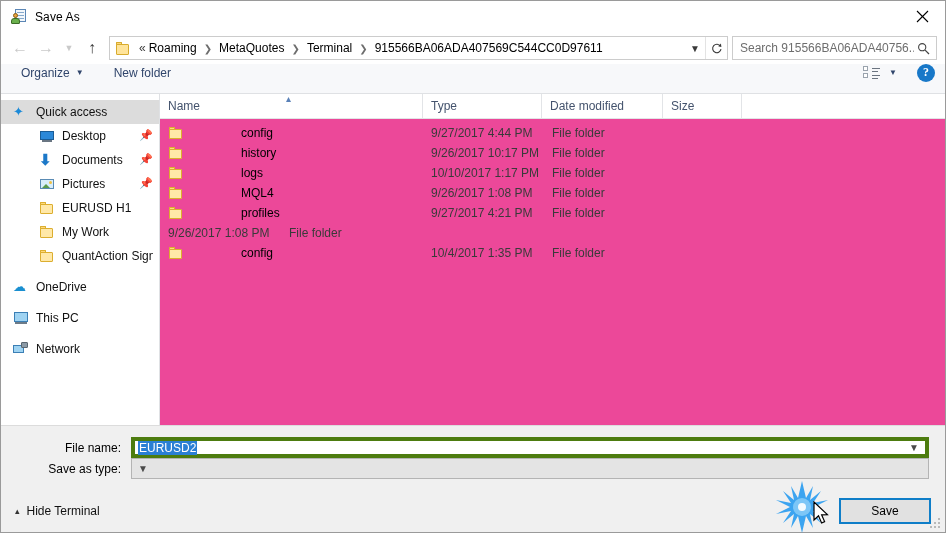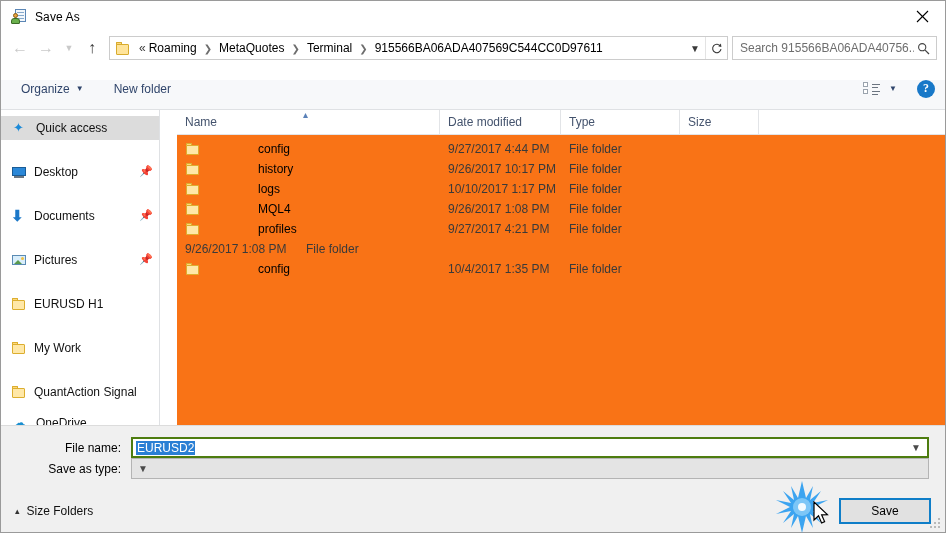--- a/index.html
+++ b/index.html
@@ -149,21 +149,20 @@
   }
   .search-icon { flex: none; width: 18px; display:flex; align-items:center; justify-content:center; color:#444; }
 
   
   .toolbar {
     height: 30px; min-height: 30px;
     background: #f7f8fa;
     border-bottom: 1px solid #dfe1e4;
     display: flex; align-items: center;
     padding: 0 10px 12px 14px;
-    margin-top: 16px;
   }
   .tb-item {
     font-size: 12px; color: #30456b;
     padding: 3px 6px;
     display: flex; align-items: center; gap: 6px;
   }
   .tb-caret { font-size: 8px; color: #30456b; }
   .tb-spacer { flex: 1 1 auto; }
   .view-icon { width: 18px; height: 14px; position: relative; margin-right: 2px; }
   .view-icon .cell {
@@ -197,21 +196,21 @@
     background: #fff;
   }
   .side-item {
     height: 24px;
     display: flex; align-items: center;
     padding-left: 12px; padding-right: 6px;
     white-space: nowrap; font-size: 12px; color: #111;
     position: relative;
   }
   .side-item.selected { background: #dcdcdc; }
-  .side-item.indent  { padding-left: 10px; margin-top: 20px; }
+  .side-item.indent  { padding-left: 38px; }
   .side-item.group   { margin-top: 7px; }
   .side-ico { width: 16px; height: 16px; flex: none; margin-right: 7px; position: relative; }
   .side-label { overflow: hidden; text-overflow: clip; }
   .pin {
     position: absolute; right: 9px; top: 5px;
     width: 11px; height: 13px;
     color: #9b9b9b; font-size: 11px; line-height: 13px;
   }
 
   
@@ -264,21 +263,21 @@
   .ic-net .scr {
     position: absolute; left: 0px; top: 4px; width: 11px; height: 8px;
     background: #9fd3f2; border: 1px solid #3b7fb5;
   }
   .ic-net .plug {
     position: absolute; left: 8px; top: 1px; width: 7px; height: 6px;
     background: #8c9aa6; border: 1px solid #5a6670; border-radius: 1px;
   }
 
   
-  .filepane { flex: 1 1 auto; display: flex; flex-direction: column; min-width: 0; background: #f97316; margin-left: 17px; }
+  .filepane { flex: 1 1 auto; display: flex; flex-direction: column; min-width: 0; background: #ec4899; }
   .colheader {
     height: 25px; min-height: 25px;
     border-bottom: 1px solid #e2e4e7;
     display: flex; align-items: center;
     position: relative;
     background: #fff;
   }
   .col {
     font-size: 12px; color: #44536d;
     padding-left: 8px;
@@ -315,21 +314,21 @@
   .formrow { display: flex; align-items: center; height: 21px; }
   .formlabel {
     width: 114px; flex: none; text-align: right;
     font-size: 12px; color: #000; padding-right: 10px;
   }
   .combo {
     flex: 1 1 auto; height: 21px;
     display: flex; align-items: center;
     position: relative;
   }
-  .combo.focused { border: 2px solid #4d7c0f; background: #fff; }
+  .combo.focused { border: 4px solid #4d7c0f; background: #fff; }
   .combo.plain { border: 1px solid #b4b4b4; background: #e4e4e4; }
   .combo-text { flex: 1 1 auto; padding-left: 3px; font-size: 12px; white-space: nowrap; overflow: hidden; }
   .combo-text .sel { background: #2a7fd4; color: #ffffff; padding: 1px 1px; }
   .combo-caret {
     width: 22px; flex: none; text-align: center;
     color: #4a4a4a; font-size: 10px;
   }
 
   
   .footer {
@@ -547,25 +546,25 @@
       </div>
     </div>
 
     <div class="filepane">
 
       <div class="colheader">
         <div class="col name">
           <span>Name</span>
           <span class="sortmark">▴</span>
         </div>
+        <div class="col type">
+          <span>Type</span>
+        </div>
         <div class="col date">
           <span>Date modified</span>
-        </div>
-        <div class="col type">
-          <span>Type</span>
         </div>
         <div class="col size">
           <span>Size</span>
         </div>
       </div>
 
       <div class="rows">
 
         <div class="row">
           <div class="cell-name">
@@ -669,21 +668,21 @@
       <div class="formlabel">Save as type:</div>
       <div class="combo plain">
         <div class="combo-caret">▼</div>
       </div>
     </div>
   </div>
 
   <div class="footer">
     <div class="hidefolders">
       <span class="hf-caret">▴</span>
-      <span>Size Folders</span>
+      <span>Hide Terminal</span>
     </div>
     <div class="footer-spacer"></div>
     <div class="btn default">Save</div>
     <div class="grip">
       <i style="left:8px;top:8px;"></i>
         <i style="left:4px;top:8px;"></i>
         <i style="left:8px;top:4px;"></i>
       <i style="left:0px;top:8px;"></i>
         <i style="left:4px;top:4px;"></i>
         <i style="left:8px;top:0px;"></i>

